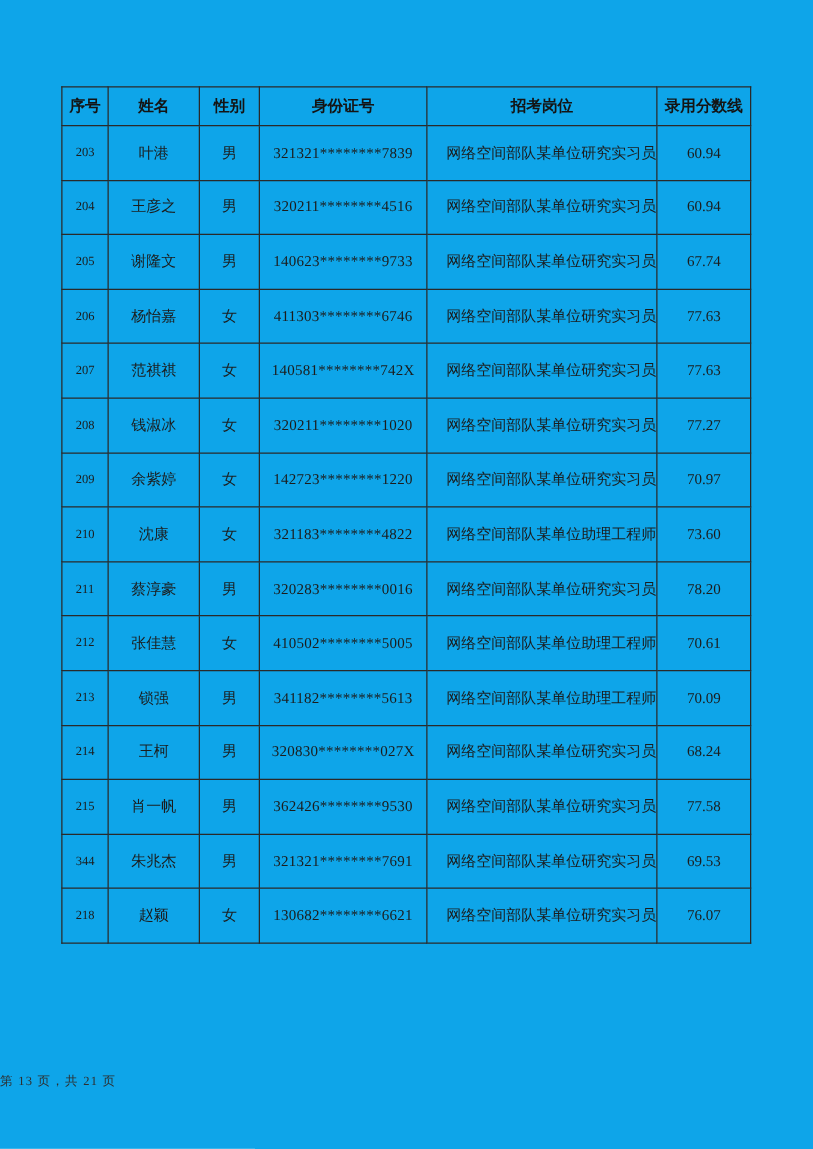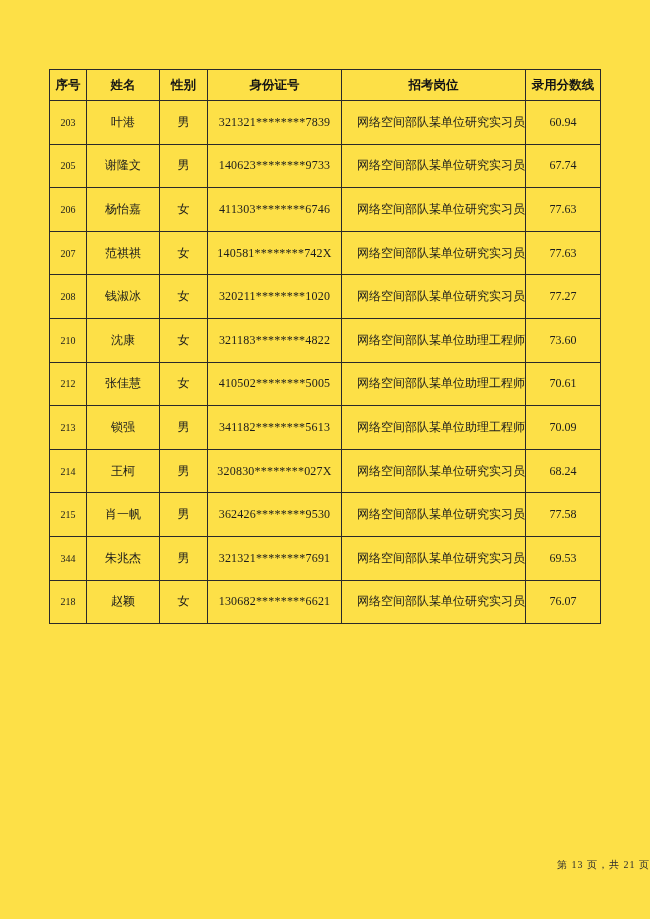--- a/index.html
+++ b/index.html
@@ -11,21 +11,21 @@
     height: 919px;
     background: #faf9f5;
     font-family: "Liberation Serif", "DejaVu Serif", serif;
     color: #1c1c1c;
     overflow: hidden;
   }
   .page {
     position: relative;
     width: 650px;
     height: 919px;
-    background: #fde047;
+    background: #0ea5e9;
   }
   table.score-table {
     position: absolute;
     left: 49px;
     top: 69px;
     width: 551px;
     border-collapse: collapse;
     table-layout: fixed;
     border: 1.5px solid #262626;
   }
@@ -52,21 +52,21 @@
   .score-table td.col-position {
     text-align: right;
     padding-left: 3px;
   }
   .score-table td.col-score { font-size: 12px; }
   .footer {
     position: absolute;
     top: 858px;
     left: 0;
     width: 650px;
-    text-align: right;
+    text-align: left;
     font-size: 10px;
     letter-spacing: 1px;
     color: #2e2e2e;
   }
 </style>
 </head>
 <body>
 
 <div class="page">
 
@@ -92,20 +92,28 @@
     <tbody>
         <tr>
           <td class="col-no">203</td>
           <td class="col-name">叶港</td>
           <td class="col-gender">男</td>
           <td class="col-id_number">321321********7839</td>
           <td class="col-position">网络空间部队某单位研究实习员</td>
           <td class="col-score">60.94</td>
         </tr>
         <tr>
+          <td class="col-no">204</td>
+          <td class="col-name">王彦之</td>
+          <td class="col-gender">男</td>
+          <td class="col-id_number">320211********4516</td>
+          <td class="col-position">网络空间部队某单位研究实习员</td>
+          <td class="col-score">60.94</td>
+        </tr>
+        <tr>
           <td class="col-no">205</td>
           <td class="col-name">谢隆文</td>
           <td class="col-gender">男</td>
           <td class="col-id_number">140623********9733</td>
           <td class="col-position">网络空间部队某单位研究实习员</td>
           <td class="col-score">67.74</td>
         </tr>
         <tr>
           <td class="col-no">206</td>
           <td class="col-name">杨怡嘉</td>
@@ -122,30 +130,46 @@
           <td class="col-position">网络空间部队某单位研究实习员</td>
           <td class="col-score">77.63</td>
         </tr>
         <tr>
           <td class="col-no">208</td>
           <td class="col-name">钱淑冰</td>
           <td class="col-gender">女</td>
           <td class="col-id_number">320211********1020</td>
           <td class="col-position">网络空间部队某单位研究实习员</td>
           <td class="col-score">77.27</td>
+        </tr>
+        <tr>
+          <td class="col-no">209</td>
+          <td class="col-name">余紫婷</td>
+          <td class="col-gender">女</td>
+          <td class="col-id_number">142723********1220</td>
+          <td class="col-position">网络空间部队某单位研究实习员</td>
+          <td class="col-score">70.97</td>
         </tr>
         <tr>
           <td class="col-no">210</td>
           <td class="col-name">沈康</td>
           <td class="col-gender">女</td>
           <td class="col-id_number">321183********4822</td>
           <td class="col-position">网络空间部队某单位助理工程师</td>
           <td class="col-score">73.60</td>
         </tr>
         <tr>
+          <td class="col-no">211</td>
+          <td class="col-name">蔡淳豪</td>
+          <td class="col-gender">男</td>
+          <td class="col-id_number">320283********0016</td>
+          <td class="col-position">网络空间部队某单位研究实习员</td>
+          <td class="col-score">78.20</td>
+        </tr>
+        <tr>
           <td class="col-no">212</td>
           <td class="col-name">张佳慧</td>
           <td class="col-gender">女</td>
           <td class="col-id_number">410502********5005</td>
           <td class="col-position">网络空间部队某单位助理工程师</td>
           <td class="col-score">70.61</td>
         </tr>
         <tr>
           <td class="col-no">213</td>
           <td class="col-name">锁强</td>

